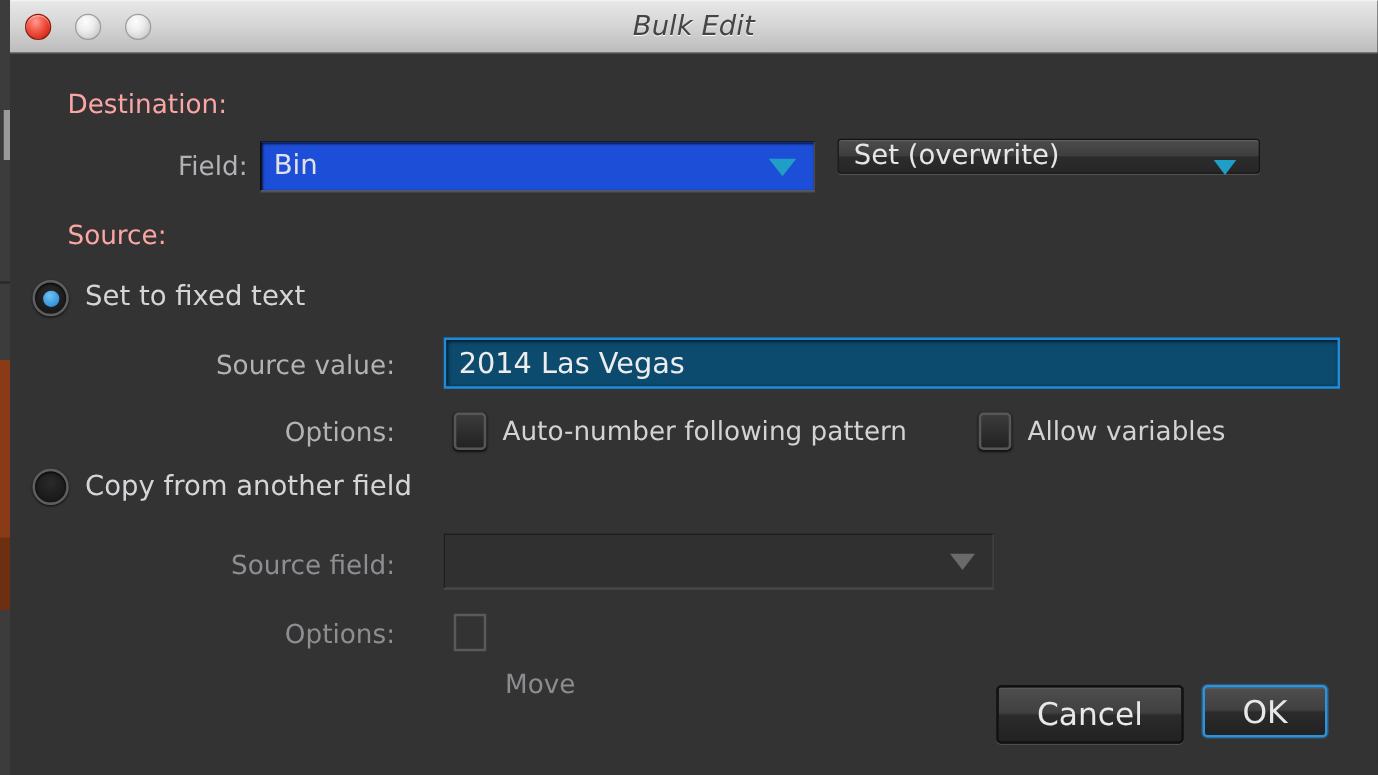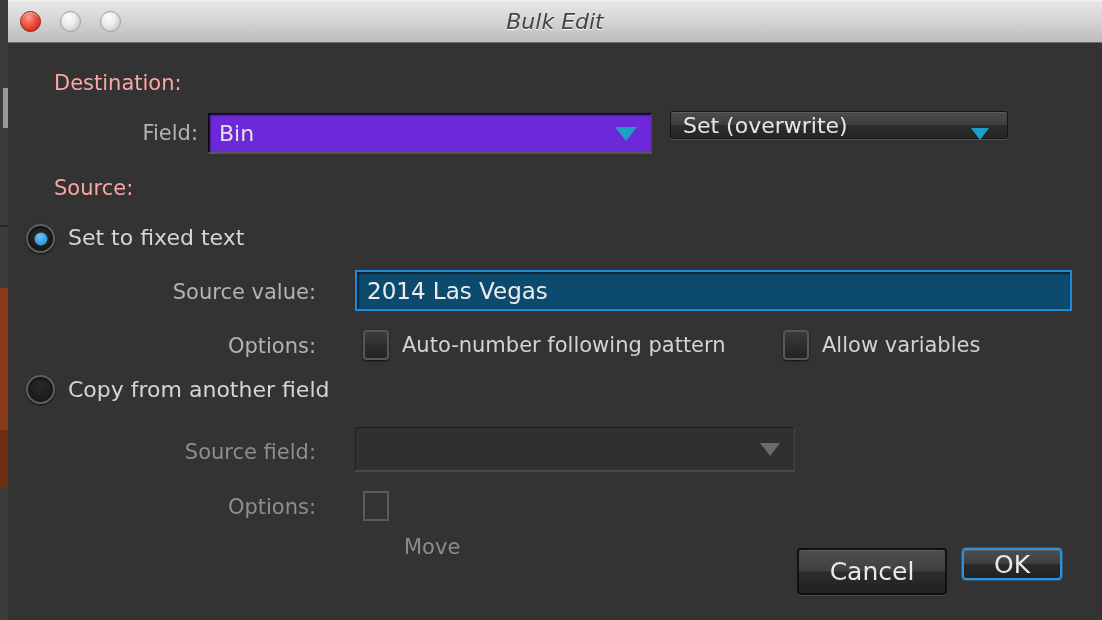--- a/index.html
+++ b/index.html
@@ -100,21 +100,21 @@
     position: absolute;
     color: #b3b3b7;
     font-size: 21px;
     text-align: right;
   }
   .row-label.disabled { color: #8e8e92; }
 
   
   .combo-inset {
     position: absolute;
-    background: #6d28d9;
+    background: #1d4ed8;
     border: 1px solid #0c0c0c;
     border-bottom-color: #5a5a5a;
     border-right-color: #4a4a4a;
     box-sizing: border-box;
     box-shadow: inset 1px 1px 2px rgba(0,0,0,0.9), 0 1px 0 rgba(120,120,120,0.45);
   }
   .combo-inset .combo-text {
     position: absolute;
     left: 10px; top: 50%;
     transform: translateY(-50%);
@@ -329,16 +329,16 @@
       <div class="tri-down-disabled" style="right:14px; top:15px;"></div>
     </div>
 
     <div class="row-label disabled" style="left:30px; top:452px; width:278px;">Options:</div>
 
     <div class="checkbox-disabled" style="left:355px; top:448px;"></div>
     <div class="check-label disabled" style="left:396px; top:451px;margin-top:41px;">Move</div>
 
     <div class="btn" style="left:789px; top:505px; width:150px; height:47px;">Cancel</div>
 
-    <div class="btn btn-default" style="left:954px; top:505px; width:100px; height:32px;">OK</div>
+    <div class="btn btn-default" style="left:954px; top:505px; width:100px; height:42px;">OK</div>
 
   </div>
 </div>
 
 </body></html>

